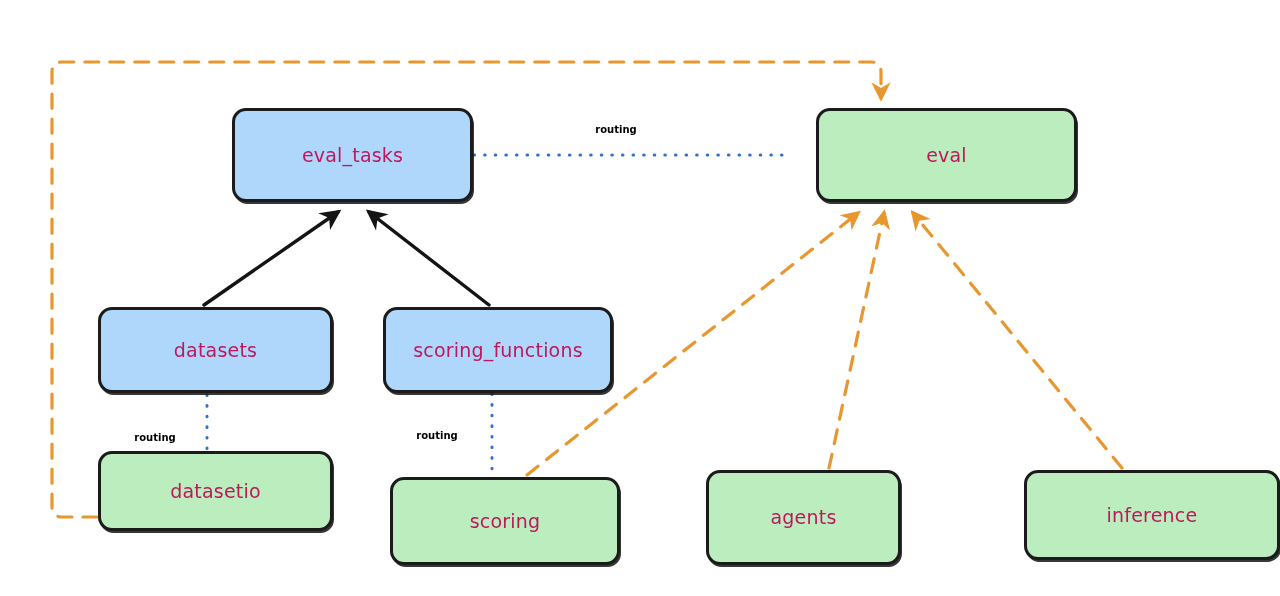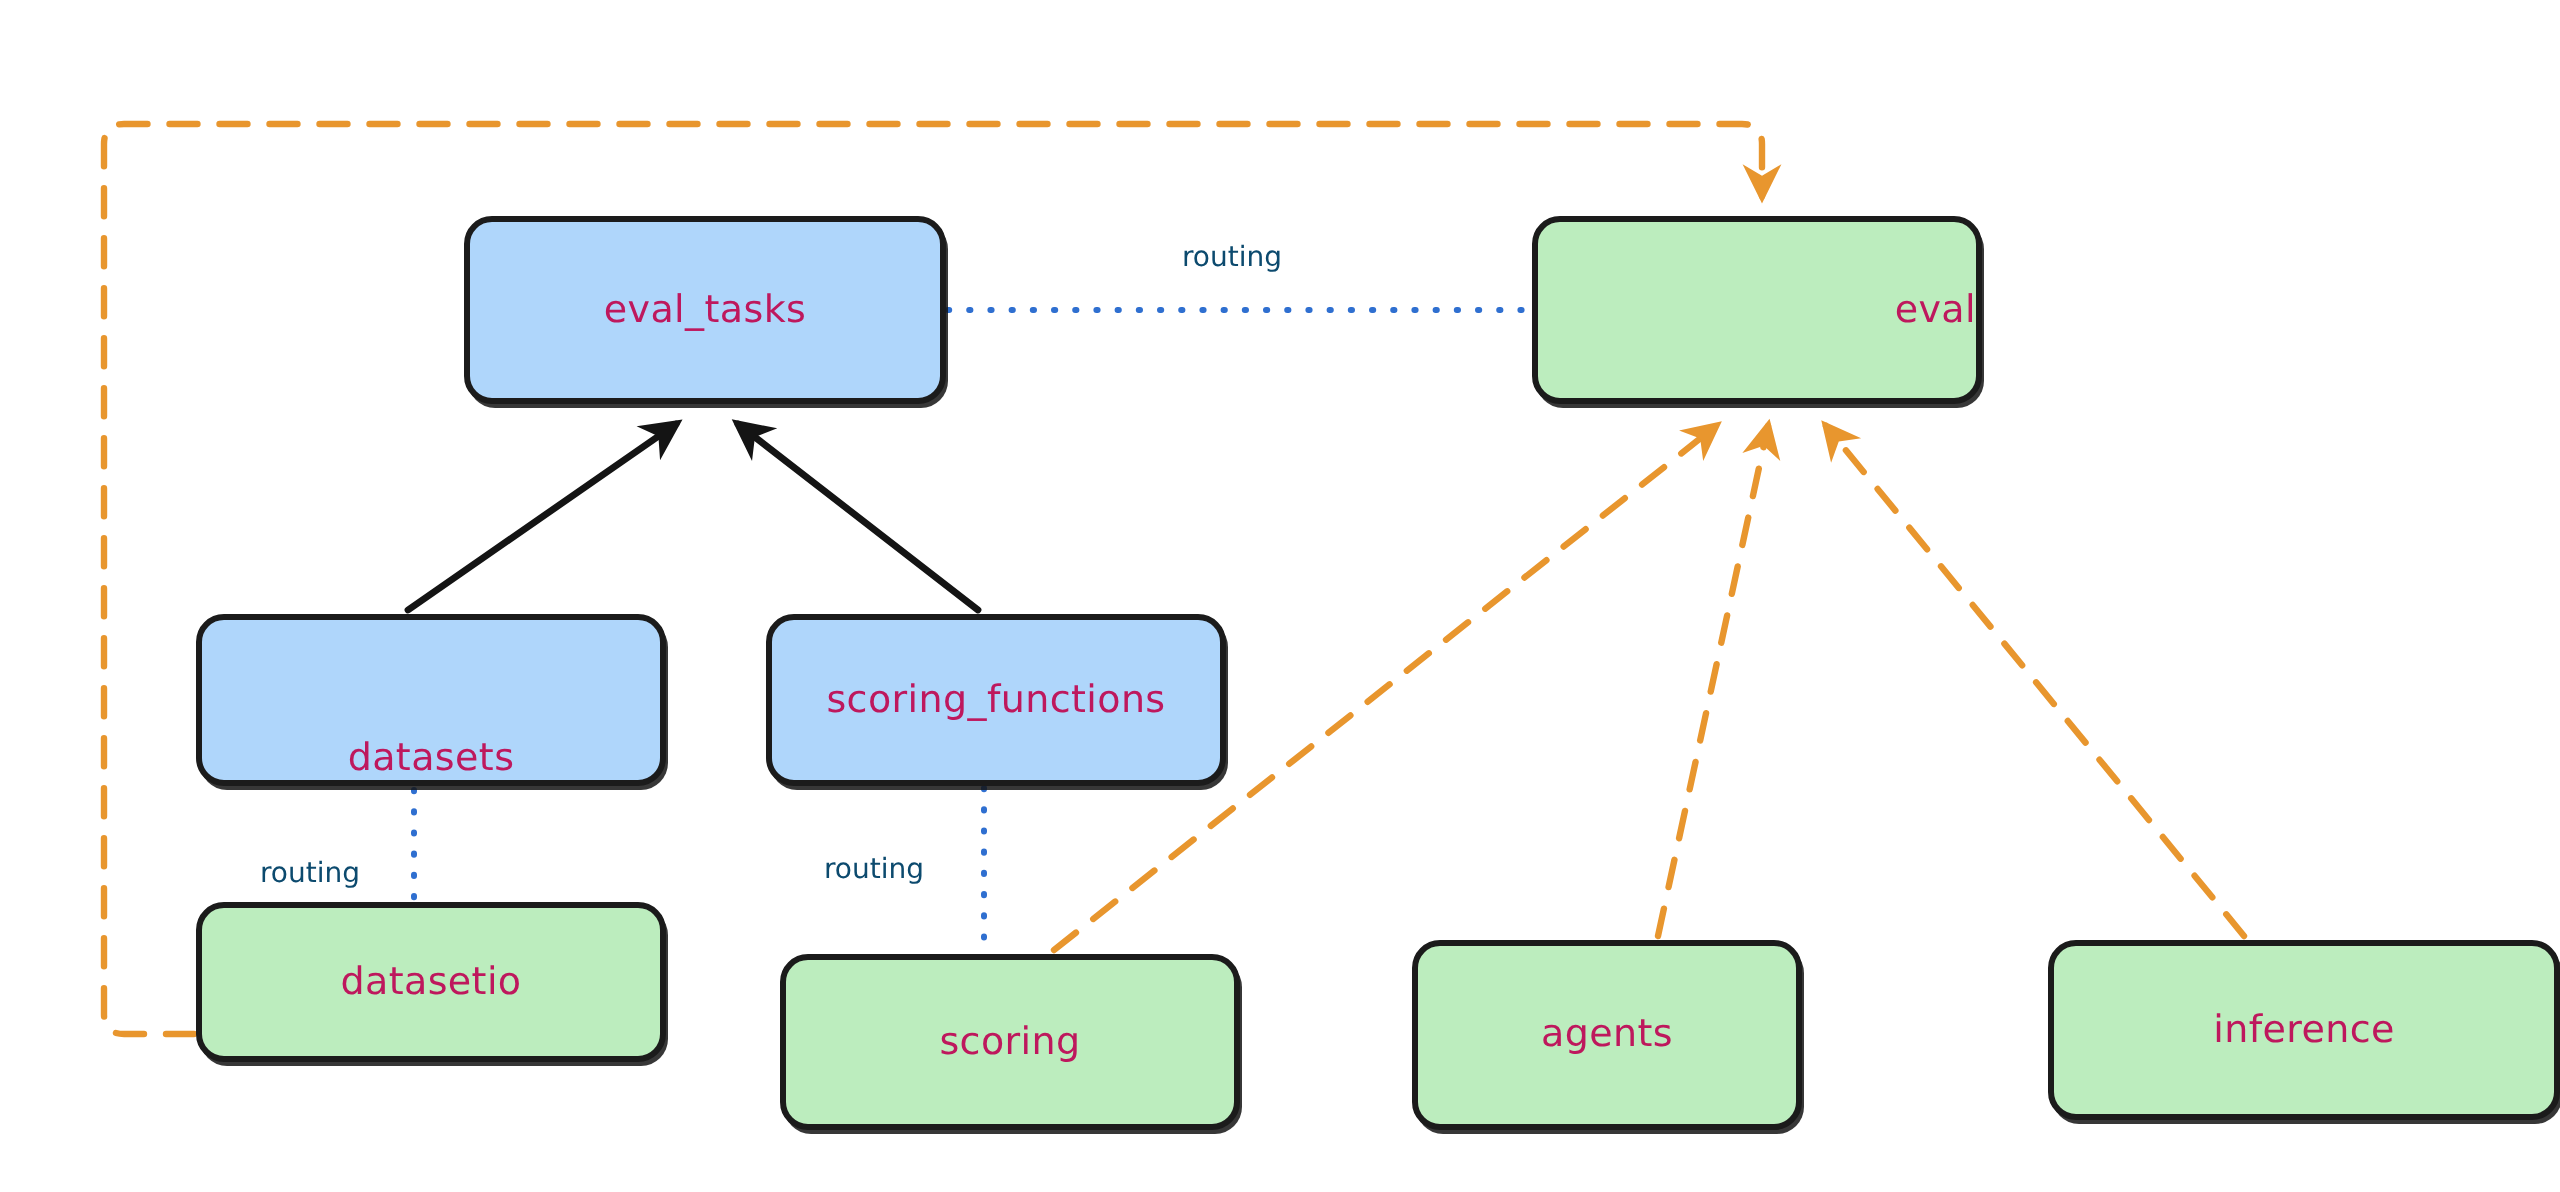--- a/index.html
+++ b/index.html
@@ -40,24 +40,25 @@
     letter-spacing: 0.2px;
     text-align: center;
     line-height: 1.1;
     box-shadow: 1.5px 2.5px 0 -0.5px rgba(20,20,20,0.85);
   }
   .node.blue  { background: #afd6fb; }
   .node.green { background: #bcedbe; }
 
   .edge-label {
     position: absolute;
-    color: #0c4a6e;
-    font-size: 14px;
+    color: #000000;
+    font-size: 10px;
     white-space: nowrap;
     transform: translate(-50%, -50%);
+    font-weight: bold;
   }
 </style>
 </head>
 <body>
 
 <div id="canvas">
 
   <svg id="edges" viewBox="0 0 1280 596" xmlns="http://www.w3.org/2000/svg">
 
     <defs>
@@ -85,25 +86,25 @@
 
     <path d="M 829 468 L 884 213" fill="none" stroke="#e8962e" stroke-width="3.2" stroke-dasharray="14 11" stroke-linecap="round" marker-end="url(#arrow-orange)"></path>
 
     <path d="M 1122 468 L 913 213" fill="none" stroke="#e8962e" stroke-width="3.2" stroke-dasharray="14 11" stroke-linecap="round" marker-end="url(#arrow-orange)"></path>
   </svg>
 
   <div class="node blue" style="left:232px; top:108px; width:241px; height:94px;">
     <span>eval_tasks</span>
   </div>
 
-  <div class="node green" style="left:766px; top:108px; width:225px; height:94px;justify-content:flex-end;">
+  <div class="node green" style="left:816px; top:108px; width:261px; height:94px;">
     <span>eval</span>
   </div>
 
-  <div class="node blue" style="left:98px; top:307px; width:235px; height:86px;align-items:flex-end;">
+  <div class="node blue" style="left:98px; top:307px; width:235px; height:86px;">
     <span>datasets</span>
   </div>
 
   <div class="node blue" style="left:383px; top:307px; width:230px; height:86px;">
     <span>scoring_functions</span>
   </div>
 
   <div class="node green" style="left:98px; top:451px; width:235px; height:80px;text-align:right;">
     <span>datasetio</span>
   </div>

